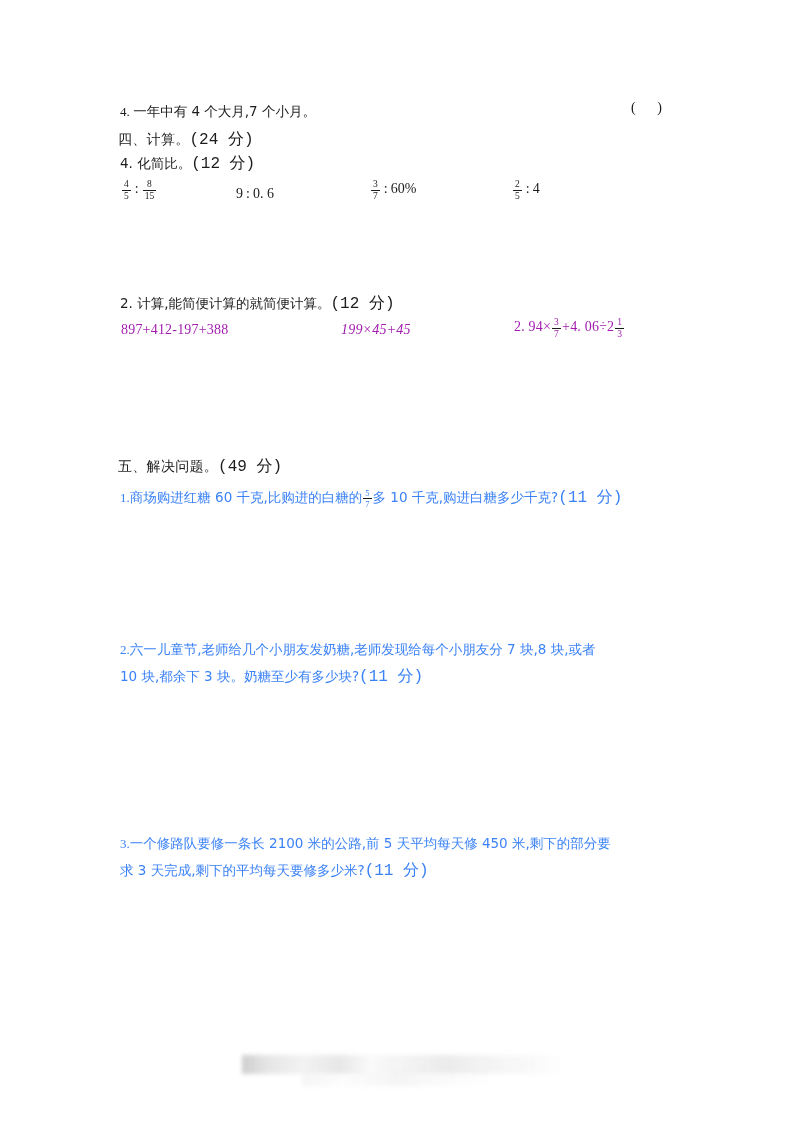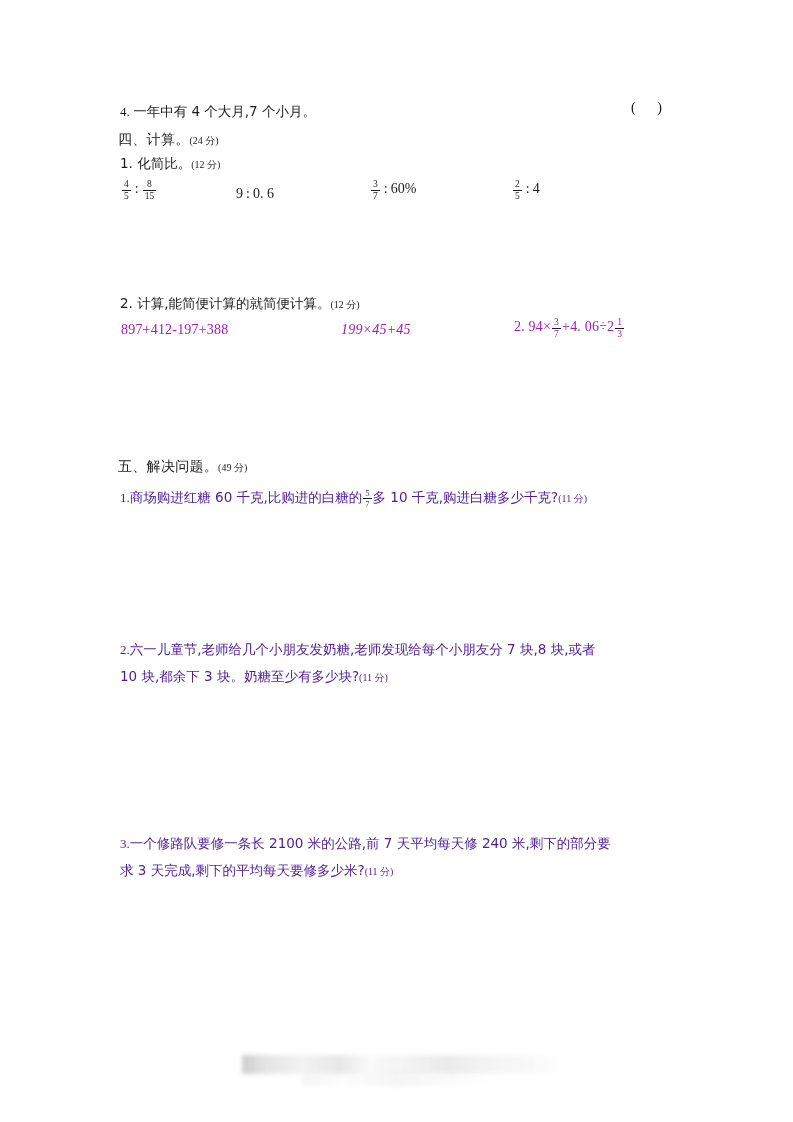--- a/index.html
+++ b/index.html
@@ -39,32 +39,32 @@
     font-family: "Liberation Serif", "DejaVu Serif", serif;
     font-size: 13px;
   }
   .heading {
     font-family: "DejaVu Sans", "Liberation Sans", sans-serif;
     font-weight: normal;
     font-size: 14px;
     letter-spacing: .3px;
   }
   .pts {
-    font-family: Liberation Serif, serif;
+    font-family: Liberation Mono, monospace;
     font-weight: normal;
-    font-size: 10px;
+    font-size: 16px;
   }
 
   
   .para {
     position: absolute;
     font-family: "DejaVu Sans", "Liberation Sans", sans-serif;
     font-size: 13.5px;
     line-height: 27px;
-    color: #4c1d95;
+    color: #3b82f6;
     text-align: left;
   }
 
   
   .frac {
     display: inline-block;
     vertical-align: -0.42em;
     text-align: center;
     font-family: "Liberation Serif", "DejaVu Serif", serif;
     line-height: 1.02;
@@ -167,21 +167,21 @@
     <span class="num">4.</span>
     <span class="cjk">一年中有 4 个大月,7 个小月。</span>
   </div>
   <div class="blank-paren" style="left:627px; top:100px;">(    )</div>
 
   <div class="line" style="left:114px; top:128px;">
     <span class="heading">四、计算。</span><span class="pts">(24 分)</span>
   </div>
 
   <div class="line" style="left:116px; top:152px;">
-    <span class="cjk">1. 化简比。</span><span class="pts">(12 分)</span>
+    <span class="cjk">4. 化简比。</span><span class="pts">(12 分)</span>
   </div>
 
   <div class="ratio" style="left:117px; top:180px;">
     <span class="frac">
       <span class="top">4</span>
       <span class="bar"></span>
       <span class="bot">5</span>
     </span><span class="colon">:</span><span class="frac">
       <span class="top">8</span>
       <span class="bar"></span>
@@ -240,20 +240,20 @@
       <span class="bot">7</span>
     </span><span>多 10 千克,购进白糖多少千克?</span><span class="pts">(11 分)</span>
   </div>
 
   <div class="para" style="left:116px; top:636px; width:580px;">
     <div><span class="num">2.</span><span>六一儿童节,老师给几个小朋友发奶糖,老师发现给每个小朋友分 7 块,8 块,或者</span></div>
     <div><span>10 块,都余下 3 块。奶糖至少有多少块?</span><span class="pts">(11 分)</span></div>
   </div>
 
   <div class="para" style="left:116px; top:830px; width:580px;">
-    <div><span class="num">3.</span><span>一个修路队要修一条长 2100 米的公路,前 7 天平均每天修 240 米,剩下的部分要</span></div>
+    <div><span class="num">3.</span><span>一个修路队要修一条长 2100 米的公路,前 5 天平均每天修 450 米,剩下的部分要</span></div>
     <div><span>求 3 天完成,剩下的平均每天要修多少米?</span><span class="pts">(11 分)</span></div>
   </div>
 
   <div class="watermark"></div>
   <div class="watermark-2"></div>
 
 </div>
 
 </body></html>

